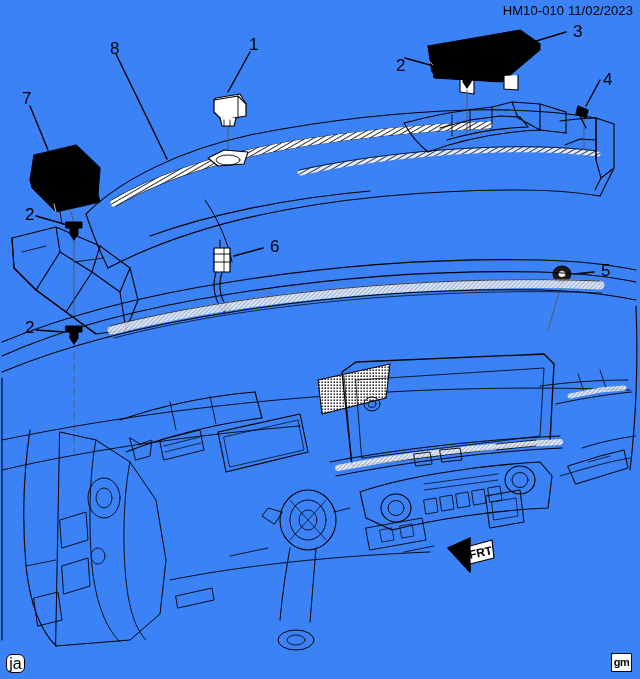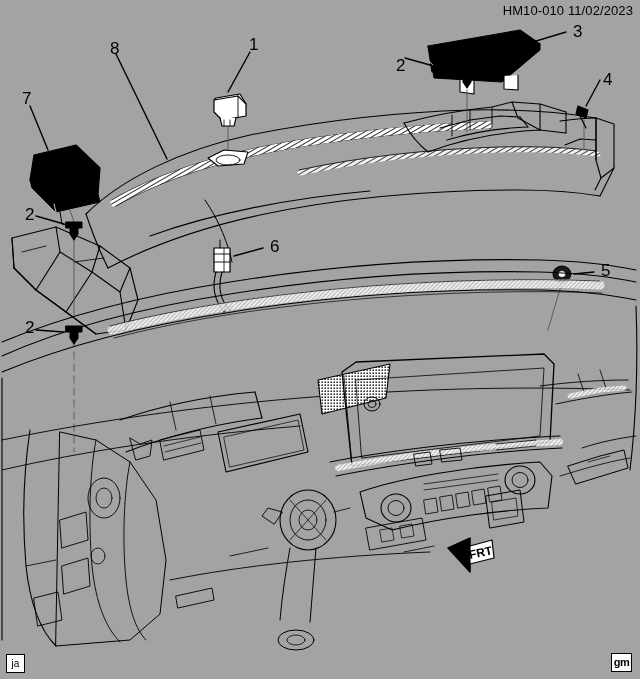--- a/index.html
+++ b/index.html
@@ -8,21 +8,21 @@
     background: #ffffff;
   }
   body {
     font-family: "Liberation Sans", sans-serif;
     color: #000000;
   }
   #page {
     position: relative;
     width: 640px;
     height: 679px;
-    background: #a3a3a3;
+    background: #3b82f6;
     overflow: hidden;
   }
   #header-text {
     position: absolute;
     top: 3px;
     right: 7px;
     font-size: 13px;
     letter-spacing: 0.1px;
     white-space: nowrap;
     font-family: "Liberation Sans", sans-serif;
@@ -36,22 +36,23 @@
     display: flex;
     align-items: center;
     justify-content: center;
     font-family: "Liberation Sans", sans-serif;
   }
   #lang-badge {
     left: 6px;
     bottom: 6px;
     width: 17px;
     height: 17px;
-    font-size: 10px;
+    font-size: 16px;
     font-weight: normal;
+    border-radius: 6px;
   }
   #gm-badge {
     right: 8px;
     bottom: 7px;
     width: 19px;
     height: 17px;
     font-size: 11px;
     font-weight: bold;
     letter-spacing: -0.5px;
   }

